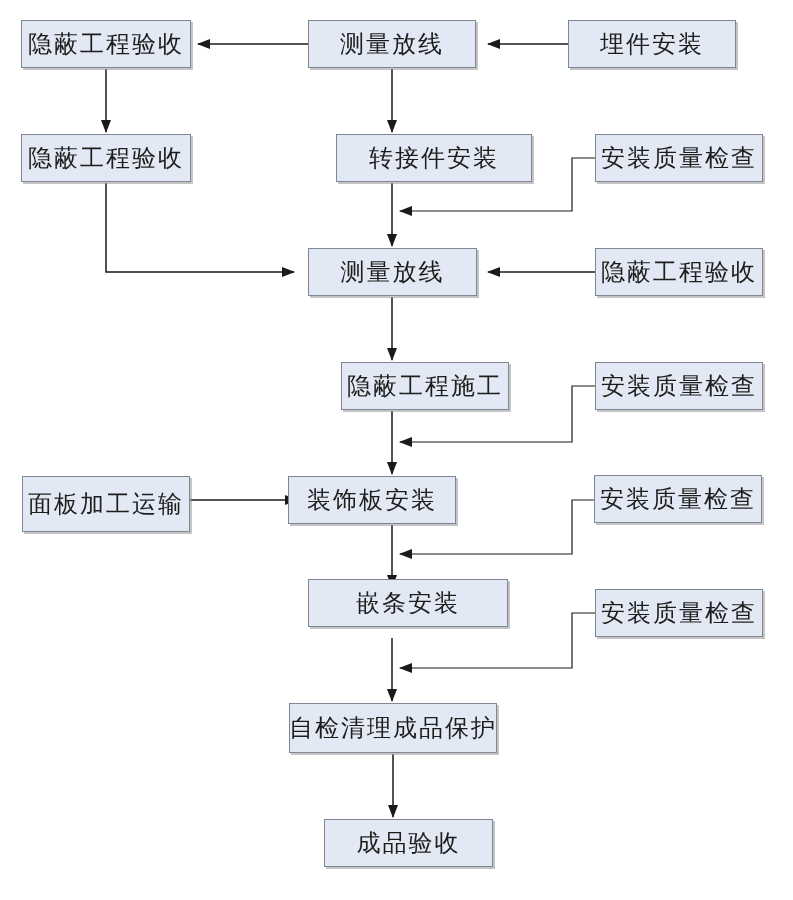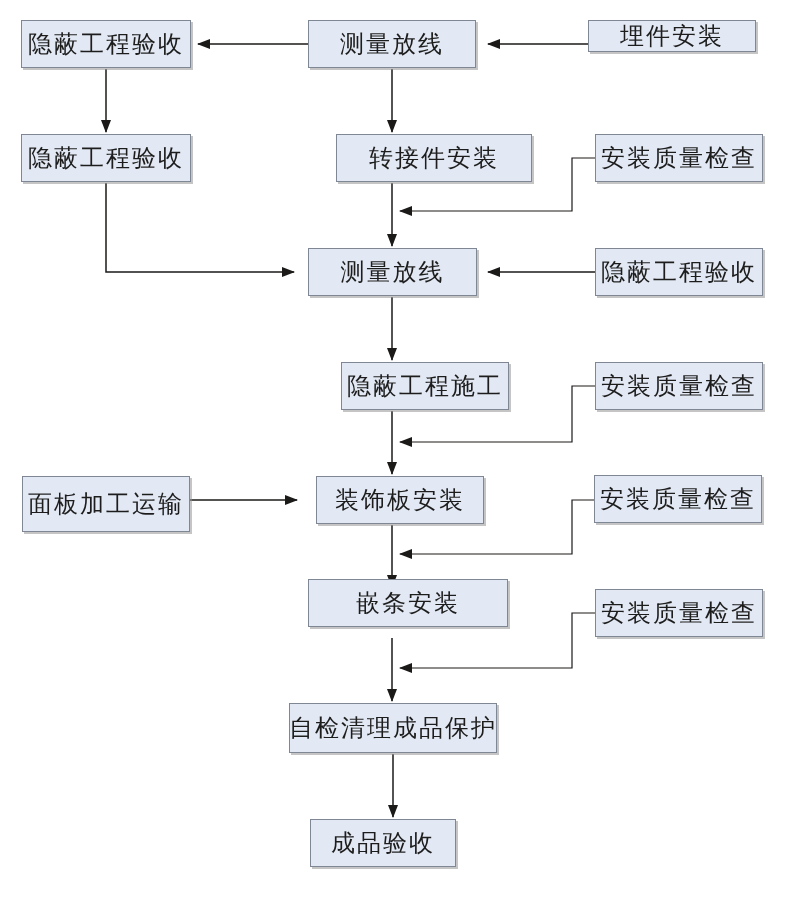--- a/index.html
+++ b/index.html
@@ -66,43 +66,43 @@
     <polyline points="595,158 572,158 572,211 400,211" fill="none" stroke="#1c1a19" stroke-width="1.2" marker-end="url(#ah)"></polyline>
     <polyline points="595,386 572,386 572,442 400,442" fill="none" stroke="#1c1a19" stroke-width="1.2" marker-end="url(#ah)"></polyline>
     <polyline points="595,500 572,500 572,554 400,554" fill="none" stroke="#1c1a19" stroke-width="1.2" marker-end="url(#ah)"></polyline>
     <polyline points="595,613 572,613 572,668 400,668" fill="none" stroke="#1c1a19" stroke-width="1.2" marker-end="url(#ah)"></polyline>
   </svg>
 
   <div class="node" style="left:21px;  top:20px;  width:170px; height:48px;">隐蔽工程验收</div>
 
   <div class="node" style="left:308px; top:20px;  width:168px; height:48px;">测量放线</div>
 
-  <div class="node" style="left:588px; top:20px;  width:168px; height:32px;text-align:right;">埋件安装</div>
+  <div class="node" style="left:568px; top:20px;  width:168px; height:48px;text-align:right;">埋件安装</div>
 
   <div class="node" style="left:21px;  top:134px; width:170px; height:48px;">隐蔽工程验收</div>
 
   <div class="node" style="left:308px; top:134px; width:196px; height:48px;margin-left:28px;">转接件安装</div>
 
   <div class="node" style="left:595px; top:134px; width:168px; height:48px;">安装质量检查</div>
 
   <div class="node" style="left:308px; top:248px; width:169px; height:48px;">测量放线</div>
 
   <div class="node" style="left:595px; top:248px; width:168px; height:48px;">隐蔽工程验收</div>
 
   <div class="node" style="left:308px; top:362px; width:168px; height:48px;margin-left:33px;">隐蔽工程施工</div>
 
   <div class="node" style="left:595px; top:362px; width:168px; height:48px;">安装质量检查</div>
 
   <div class="node" style="left:22px;  top:476px; width:168px; height:56px;">面板加工运输</div>
 
-  <div class="node" style="left:316px; top:476px; width:168px; height:48px;">装饰板安装</div>
+  <div class="node" style="left:288px; top:476px; width:168px; height:48px;">装饰板安装</div>
 
   <div class="node" style="left:594px; top:475px; width:168px; height:48px;">安装质量检查</div>
 
   <div class="node" style="left:308px; top:579px; width:200px; height:48px;">嵌条安装</div>
 
   <div class="node" style="left:595px; top:589px; width:168px; height:48px;">安装质量检查</div>
 
   <div class="node" style="left:289px; top:703px; width:208px; height:50px;">自检清理成品保护</div>
 
-  <div class="node" style="left:310px; top:819px; width:146px; height:48px;text-align:right;">成品验收</div>
+  <div class="node" style="left:324px; top:819px; width:169px; height:48px;text-align:right;">成品验收</div>
 
 </div>
 
 </body></html>

